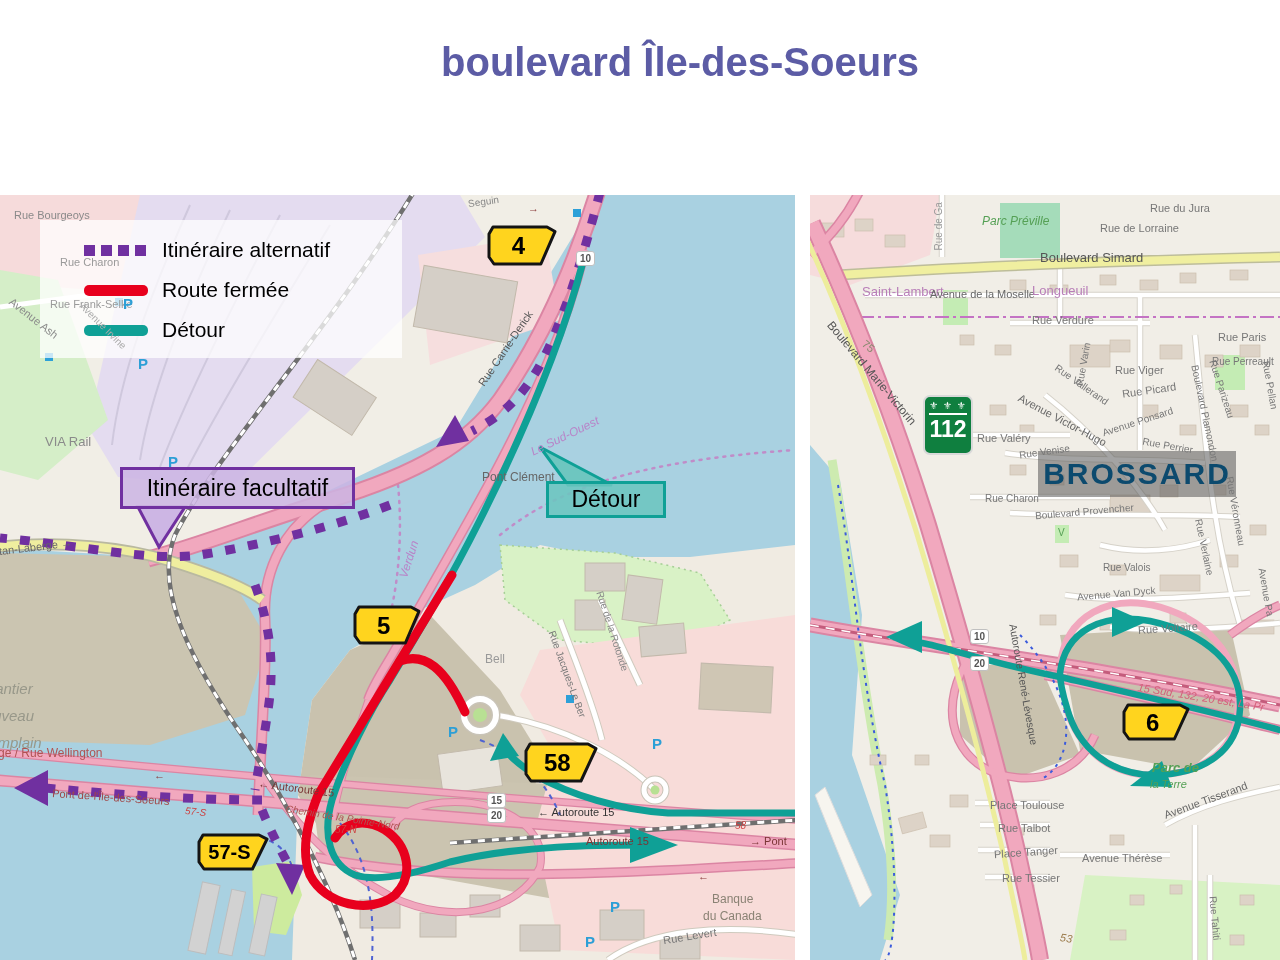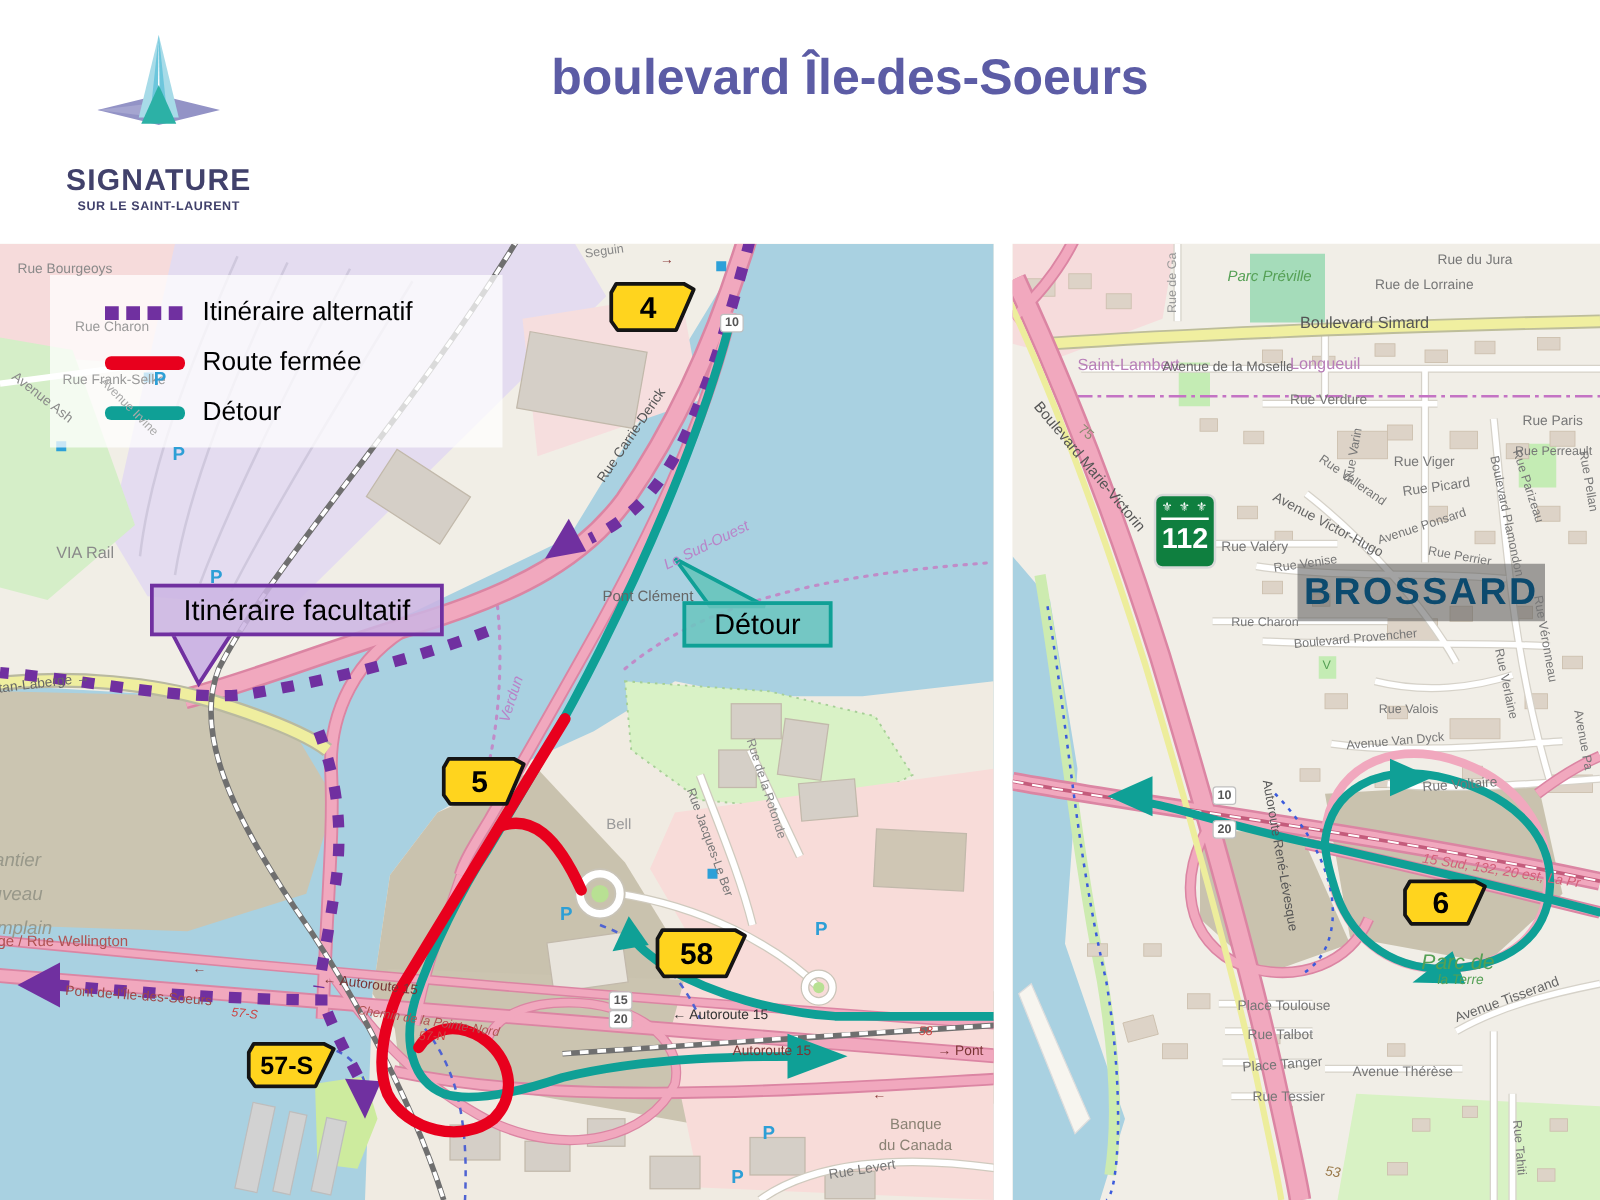--- a/index.html
+++ b/index.html
@@ -59,32 +59,20 @@
   .route-alt{stroke:var(--alt,#7030a0);}
   .route-detour{stroke:var(--detour,#0fa096);}
   .fill-alt{fill:var(--alt,#7030a0);}
   .fill-detour{fill:var(--detour,#0fa096);}
 </style>
 </head>
 <body>
 
 <div id="stage">
 
-  <div id="logo">
-    <svg width="110" height="98" viewBox="0 0 110 98">
-      <polygon points="6,62 55,50 104,62 55,74" fill="#9393c6"></polygon>
-      <polygon points="6,62 55,56 55,68" fill="#a5a5d0"></polygon>
-      <polygon points="55,2 39,68 71,68" fill="#a7dbe8"></polygon>
-      <polygon points="55,2 48,68 62,68" fill="#6cc6dc"></polygon>
-      <polygon points="55,4 54,68 56,68" fill="#ffffff"></polygon>
-      <polygon points="55,42 41,73 69,73" fill="#2cb1a6"></polygon>
-    </svg>
-    <div id="logo-name">SIGNATURE</div>
-    <div id="logo-sub">SUR LE SAINT-LAURENT</div>
-  </div>
 
   <div id="page-title">
     <div>boulevard Île-des-Soeurs</div>
   </div>
 
   <div class="map" id="left-map">
     <svg class="map-svg" width="795" height="765" viewBox="0 0 795 765">
       <rect width="795" height="765" fill="#f1eee6"></rect>
 
       <path d="M598,0 L795,0 L795,765 L0,765 L0,353 L150,362 L330,295 L455,235 Z" fill="#a9d1e1"></path>
@@ -515,21 +503,21 @@
       <div class="map-label" style="left: 175px; top: 299px; font-size: 10px; color: rgb(119, 119, 119);">Rue Charon</div>
       <div class="map-label" style="left: 225px; top: 312px; font-size: 10px; color: rgb(119, 119, 119); transform: rotate(-5deg);">Boulevard Provencher</div>
       <div class="map-label" style="left: 390px; top: 311px; font-size: 10px; color: rgb(119, 119, 119); transform: rotate(80deg);">Rue Véronneau</div>
       <div class="map-label" style="left: 293px; top: 368px; font-size: 10px; color: rgb(119, 119, 119);">Rue Valois</div>
       <div class="map-label" style="left: 365px; top: 347px; font-size: 10px; color: rgb(119, 119, 119); transform: rotate(78deg);">Rue Verlaine</div>
       <div class="map-label" style="left: 267px; top: 394px; font-size: 10px; color: rgb(119, 119, 119); transform: rotate(-5deg);">Avenue Van Dyck</div>
       <div class="map-label" style="left: 431px; top: 392px; font-size: 10px; color: rgb(119, 119, 119); transform: rotate(80deg);">Avenue Pa</div>
       <div class="map-label" style="left: 328px; top: 428px; font-size: 11px; color: rgb(119, 119, 119); transform: rotate(-4deg);">Rue Voltaire</div>
       <div class="map-label" style="left: 152px; top: 484px; font-size: 10.5px; color: rgb(85, 85, 85); transform: rotate(80deg);">Autoroute René-Lévesque</div>
       <div class="map-label" style="left: 327px; top: 497px; font-size: 11px; color: rgb(212, 96, 122); transform: rotate(9deg); font-style: italic;">15 Sud, 132, 20 est, La Pr</div>
-      <div class="map-label" style="left: 327px; top: 566px; font-size: 17px; color: rgb(85, 160, 85); font-style: italic;">Parc de</div>
+      <div class="map-label" style="left: 342px; top: 566px; font-size: 13px; color: rgb(85, 160, 85); font-style: italic; font-weight: bold;">Parc de</div>
       <div class="map-label" style="left: 340px; top: 584px; font-size: 11px; color: rgb(85, 160, 85); font-style: italic;">la Terre</div>
       <div class="map-label" style="left: 352px; top: 600px; font-size: 11px; color: rgb(102, 102, 102); transform: rotate(-20deg);">Avenue Tisserand</div>
       <div class="map-label" style="left: 180px; top: 605px; font-size: 11px; color: rgb(119, 119, 119);">Place Toulouse</div>
       <div class="map-label" style="left: 188px; top: 628px; font-size: 11px; color: rgb(119, 119, 119);">Rue Talbot</div>
       <div class="map-label" style="left: 184px; top: 652px; font-size: 11px; color: rgb(119, 119, 119); transform: rotate(-4deg);">Place Tanger</div>
       <div class="map-label" style="left: 192px; top: 678px; font-size: 11px; color: rgb(119, 119, 119);">Rue Tessier</div>
       <div class="map-label" style="left: 272px; top: 658px; font-size: 11px; color: rgb(119, 119, 119);">Avenue Thérèse</div>
       <div class="map-label" style="left: 382px; top: 718px; font-size: 10px; color: rgb(119, 119, 119); transform: rotate(85deg);">Rue Tahiti</div>
       <div class="map-label" style="left: 250px; top: 738px; font-size: 11px; color: rgb(154, 122, 74); transform: rotate(8deg); font-style: italic;">53</div>
       <div class="road-plate" style="left: 160px; top: 434px;">10</div>

